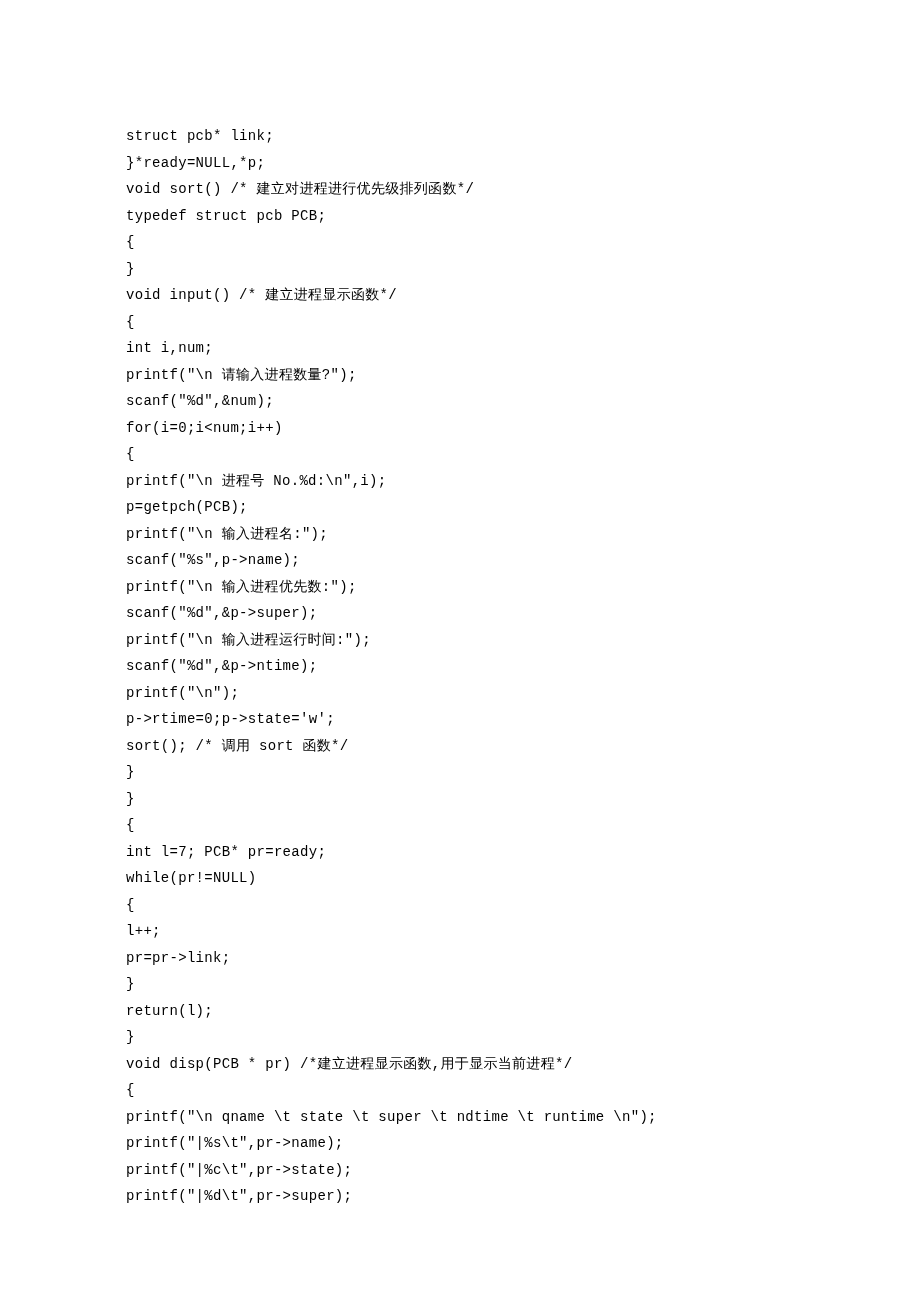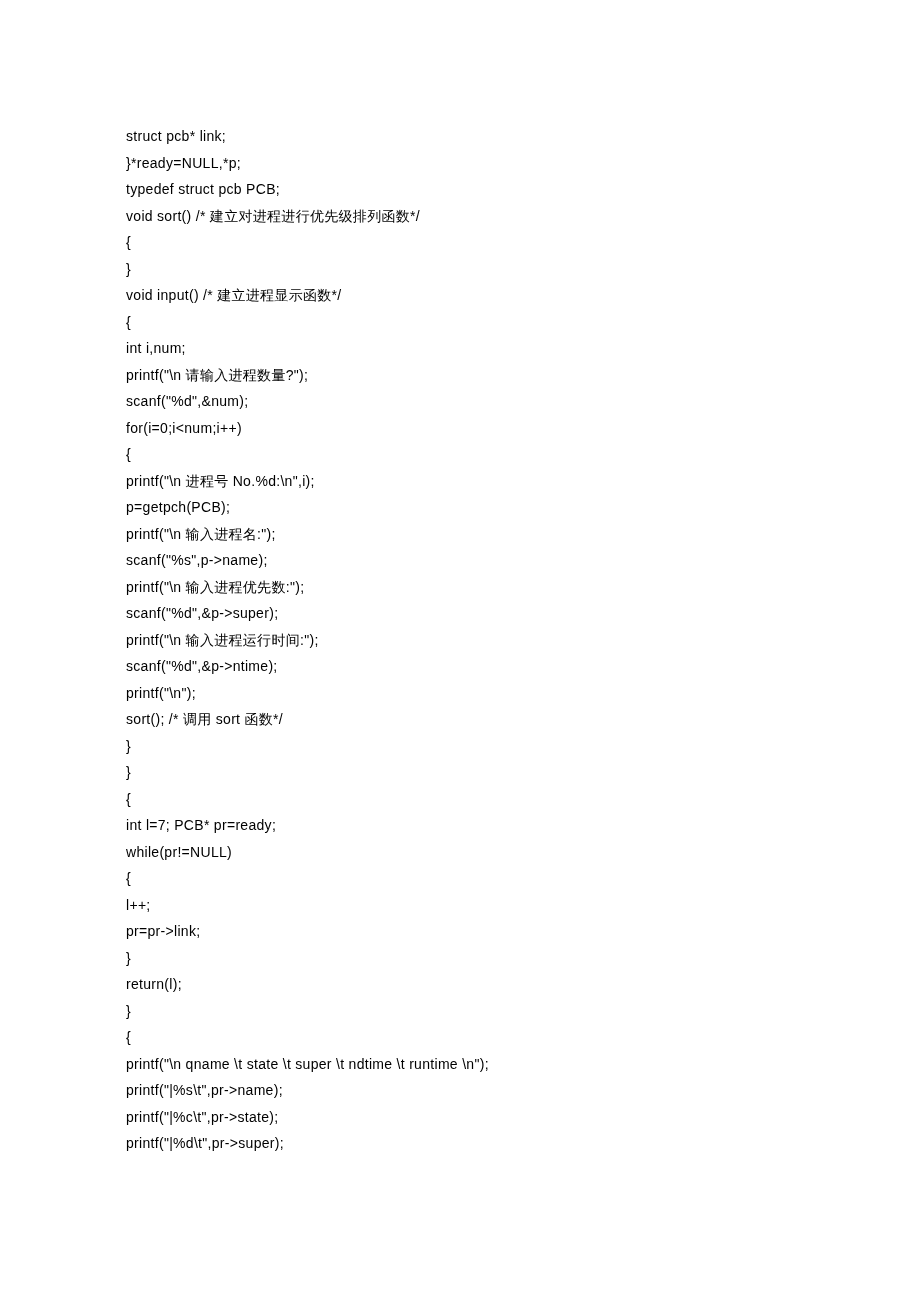--- a/index.html
+++ b/index.html
@@ -14,60 +14,62 @@
     line-height: 26.5px;
   }
   .page {
     padding-top: 123px;
     padding-left: 126px;
     padding-right: 126px;
     box-sizing: border-box;
   }
   .code-line {
     white-space: pre;
-    font-family: Liberation Sans, sans-serif;
+    font-family: Liberation Mono, monospace;
     letter-spacing: 0.3px;
   }
 </style>
 </head>
 <body>
 
 <div class="page">
   <div class="code-line">struct pcb* link;</div>
   <div class="code-line">}*ready=NULL,*p;</div>
+  <div class="code-line">void sort() /* 建立对进程进行优先级排列函数*/</div>
   <div class="code-line">typedef struct pcb PCB;</div>
-  <div class="code-line">void sort() /* 建立对进程进行优先级排列函数*/</div>
   <div class="code-line">{</div>
   <div class="code-line">}</div>
   <div class="code-line">void input() /* 建立进程显示函数*/</div>
   <div class="code-line">{</div>
   <div class="code-line">int i,num;</div>
   <div class="code-line">printf("\n 请输入进程数量?");</div>
   <div class="code-line">scanf("%d",&amp;num);</div>
   <div class="code-line">for(i=0;i&lt;num;i++)</div>
   <div class="code-line">{</div>
   <div class="code-line">printf("\n 进程号 No.%d:\n",i);</div>
   <div class="code-line">p=getpch(PCB);</div>
   <div class="code-line">printf("\n 输入进程名:");</div>
   <div class="code-line">scanf("%s",p-&gt;name);</div>
   <div class="code-line">printf("\n 输入进程优先数:");</div>
   <div class="code-line">scanf("%d",&amp;p-&gt;super);</div>
   <div class="code-line">printf("\n 输入进程运行时间:");</div>
   <div class="code-line">scanf("%d",&amp;p-&gt;ntime);</div>
   <div class="code-line">printf("\n");</div>
+  <div class="code-line">p-&gt;rtime=0;p-&gt;state='w';</div>
   <div class="code-line">sort(); /* 调用 sort 函数*/</div>
   <div class="code-line">}</div>
   <div class="code-line">}</div>
   <div class="code-line">{</div>
   <div class="code-line">int l=7; PCB* pr=ready;</div>
   <div class="code-line">while(pr!=NULL)</div>
   <div class="code-line">{</div>
   <div class="code-line">l++;</div>
   <div class="code-line">pr=pr-&gt;link;</div>
   <div class="code-line">}</div>
   <div class="code-line">return(l);</div>
   <div class="code-line">}</div>
+  <div class="code-line">void disp(PCB * pr) /*建立进程显示函数,用于显示当前进程*/</div>
   <div class="code-line">{</div>
   <div class="code-line">printf("\n qname \t state \t super \t ndtime \t runtime \n");</div>
   <div class="code-line">printf("|%s\t",pr-&gt;name);</div>
   <div class="code-line">printf("|%c\t",pr-&gt;state);</div>
   <div class="code-line">printf("|%d\t",pr-&gt;super);</div>
 </div>
 
 </body></html>

